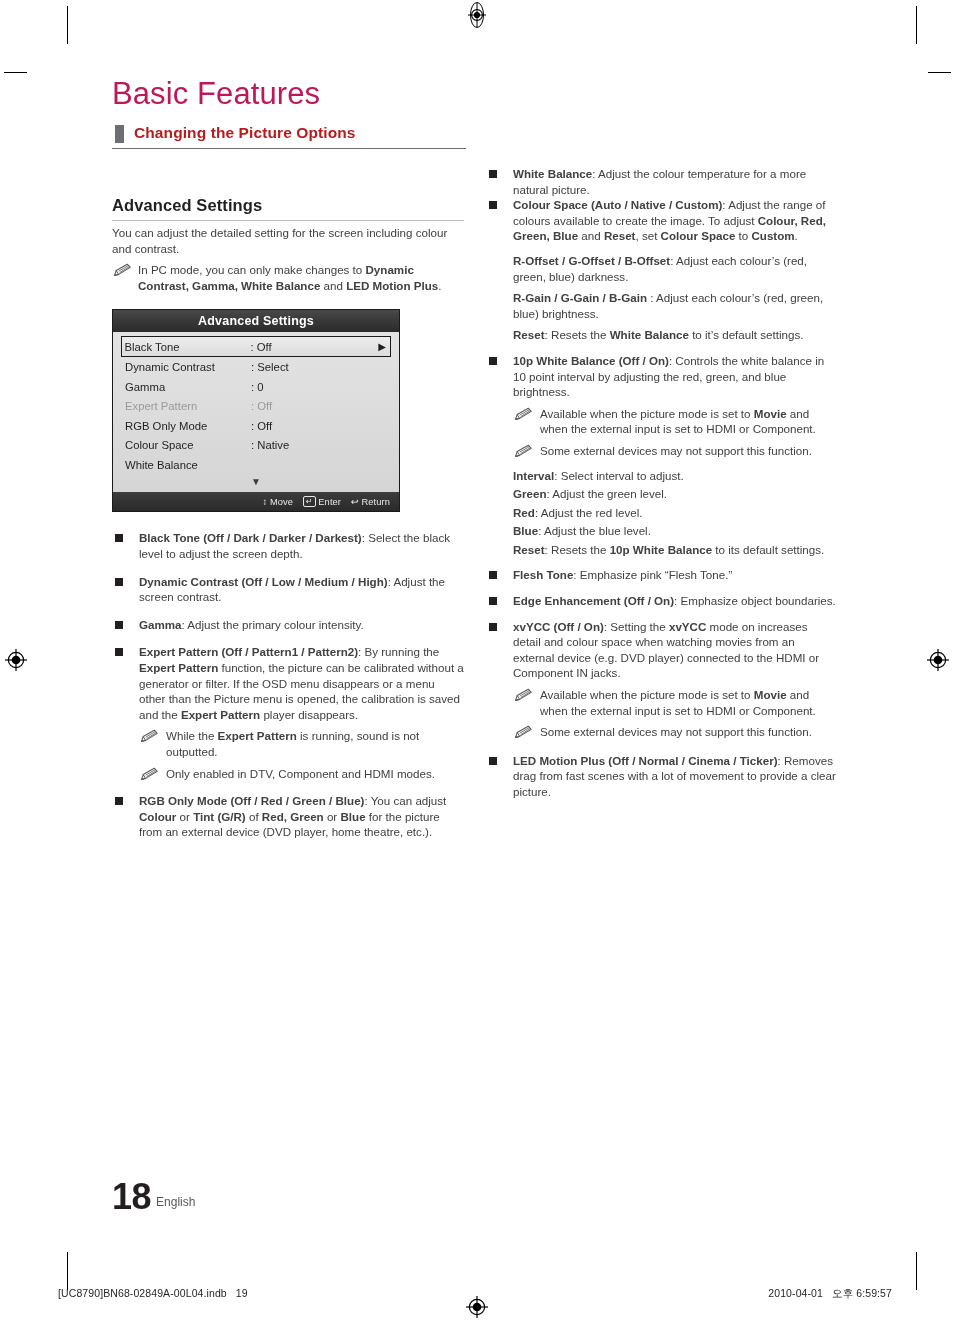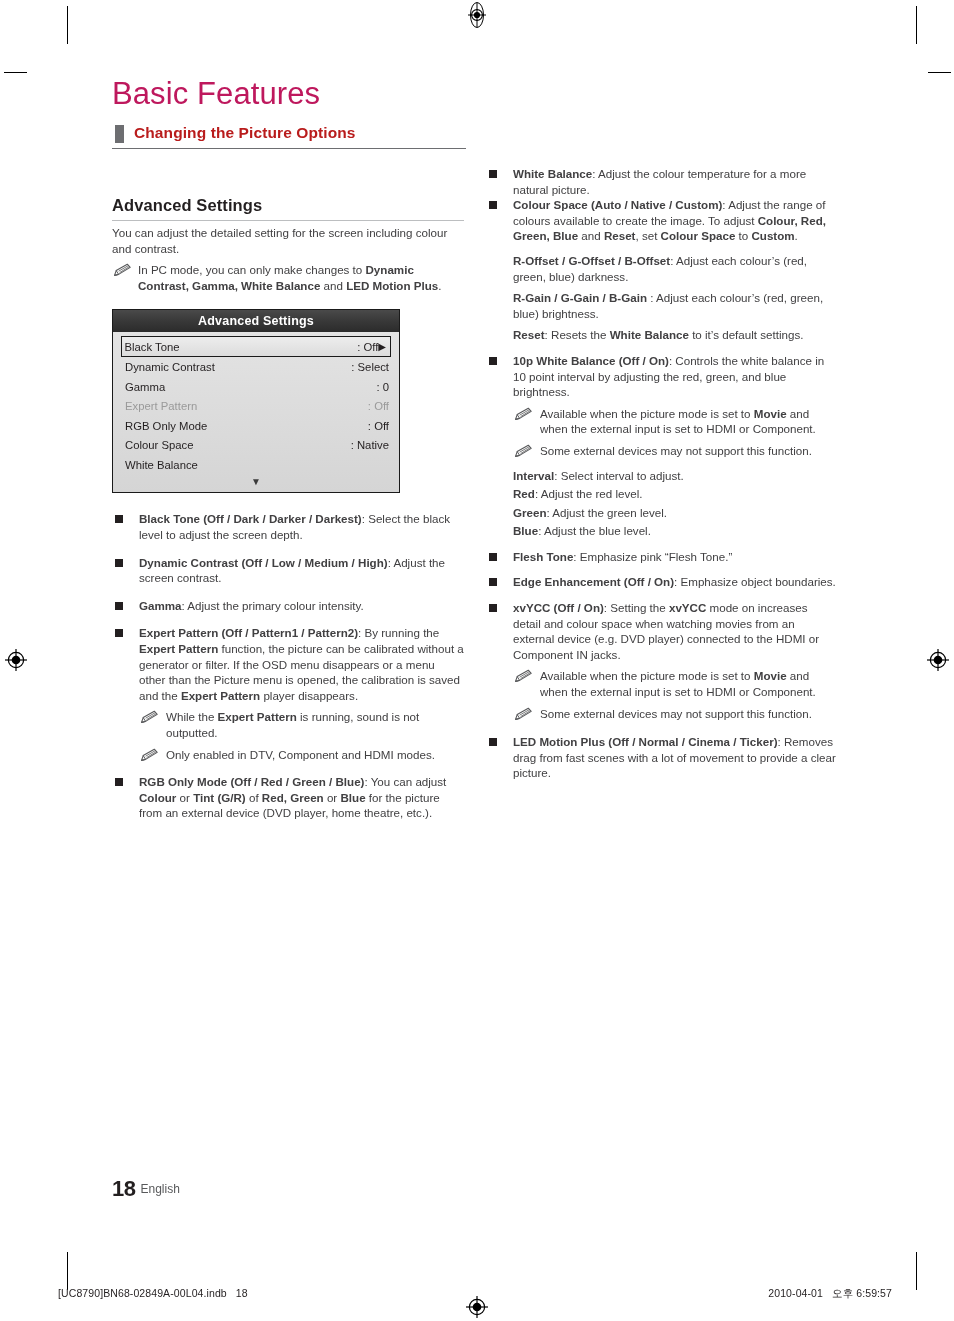--- a/index.html
+++ b/index.html
@@ -192,21 +192,21 @@
     box-sizing: border-box;
   }
   .osd-row.selected {
     border: 1.3px solid #1a1a1a;
     background: linear-gradient(to bottom,#ededed 0%, #dcdcdc 100%);
     height: 21px;
     padding: 0 2px 0 2.5px;
   }
   .osd-row.dim { color: #9a9a9a; }
   .osd-label { width: 126px; flex: none; }
-  .osd-value { flex: 1 1 auto; text-align: right; }
+  .osd-value { flex: 1 1 auto; }
   .osd-arrow { font-size: 10px; color: #231f20; padding-right: 2px; }
   .osd-scroll {
     text-align: center;
     font-size: 10px;
     color: #3a3a3a;
     line-height: 16px;
     padding-bottom: 2px;
   }
   .osd-foot {
     background: linear-gradient(to bottom, #3c3c3c 0%, #2a2a2a 100%);
@@ -228,21 +228,21 @@
     vertical-align: 1px;
   }
 
   
   .pagefoot {
     position: absolute;
     left: 112px;
     top: 1176px;
   }
   .pagefoot .num {
-    font-size: 22px;
+    font-size: 36px;
     font-weight: bold;
     color: #231f20;
     letter-spacing: -.5px;
   }
   .pagefoot .lang {
     font-size: 12px;
     color: #58595b;
     margin-left: 5px;
     vertical-align: 3px;
   }
@@ -373,20 +373,25 @@
           </div>
 
           <div class="osd-row">
             <span class="osd-label">White Balance</span>
             <span class="osd-value"></span>
           </div>
 
           <div class="osd-scroll">▼</div>
         </div>
 
+        <div class="osd-foot">
+          <span class="k"><span class="glyph">↕</span>&nbsp;<span>Move</span></span>
+          <span class="k"><span class="enter-key">↵</span>&nbsp;<span>Enter</span></span>
+          <span class="k"><span class="glyph">↩</span>&nbsp;<span>Return</span></span>
+        </div>
       </div>
 
       <div class="bullet" style="margin-top:18px;">
         <span class="sq"></span>
         <b>Black Tone (Off / Dark / Darker / Darkest)</b><span>: Select the black level to adjust the screen depth.</span>
       </div>
 
       <div class="bullet">
         <span class="sq"></span>
         <b>Dynamic Contrast (Off / Low / Medium / High)</b><span>: Adjust the screen contrast.</span>
@@ -487,27 +492,30 @@
             <path d="M2.5 12.4 L5.4 11.9" fill="none" stroke="#58595b" stroke-width="1"></path>
           </svg>
         </span>
         <span>Some external devices may not support this function.</span>
       </div>
 
       <div class="subline" style="margin-top:9px;">
         <b>Interval</b><span>: Select interval to adjust.</span>
       </div>
       <div class="subline" style="margin-top:3px;">
+        <b>Green</b><span>: Adjust the green level.</span>
+      </div>
+      <div class="subline" style="margin-top:3px;">
         <b>Red</b><span>: Adjust the red level.</span>
-      </div>
-      <div class="subline" style="margin-top:3px;">
-        <b>Green</b><span>: Adjust the green level.</span>
       </div>
       <div class="subline" style="margin-top:3px;">
         <b>Blue</b><span>: Adjust the blue level.</span>
+      </div>
+      <div class="subline" style="margin-top:3px;">
+        <b>Reset</b><span>: Resets the </span><b>10p White Balance</b><span> to its default settings.</span>
       </div>
 
       <div class="bullet tight">
         <span class="sq"></span>
         <b>Flesh Tone</b><span>: Emphasize pink “Flesh Tone.”</span>
       </div>
 
       <div class="bullet tight">
         <span class="sq"></span>
         <b>Edge Enhancement (Off / On)</b><span>: Emphasize object boundaries.</span>
@@ -550,14 +558,14 @@
       </div>
 
     </div>
   </div>
 </div>
 
 <div class="pagefoot">
   <span class="num">18</span><span class="lang">English</span>
 </div>
 
-<div class="slug slug-left">[UC8790]BN68-02849A-00L04.indb   18</div>
+<div class="slug slug-left">[UC8790]BN68-02849A-00L04.indb   19</div>
 <div class="slug slug-right">2010-04-01   오후 6:59:57</div>
 
 </body></html>

